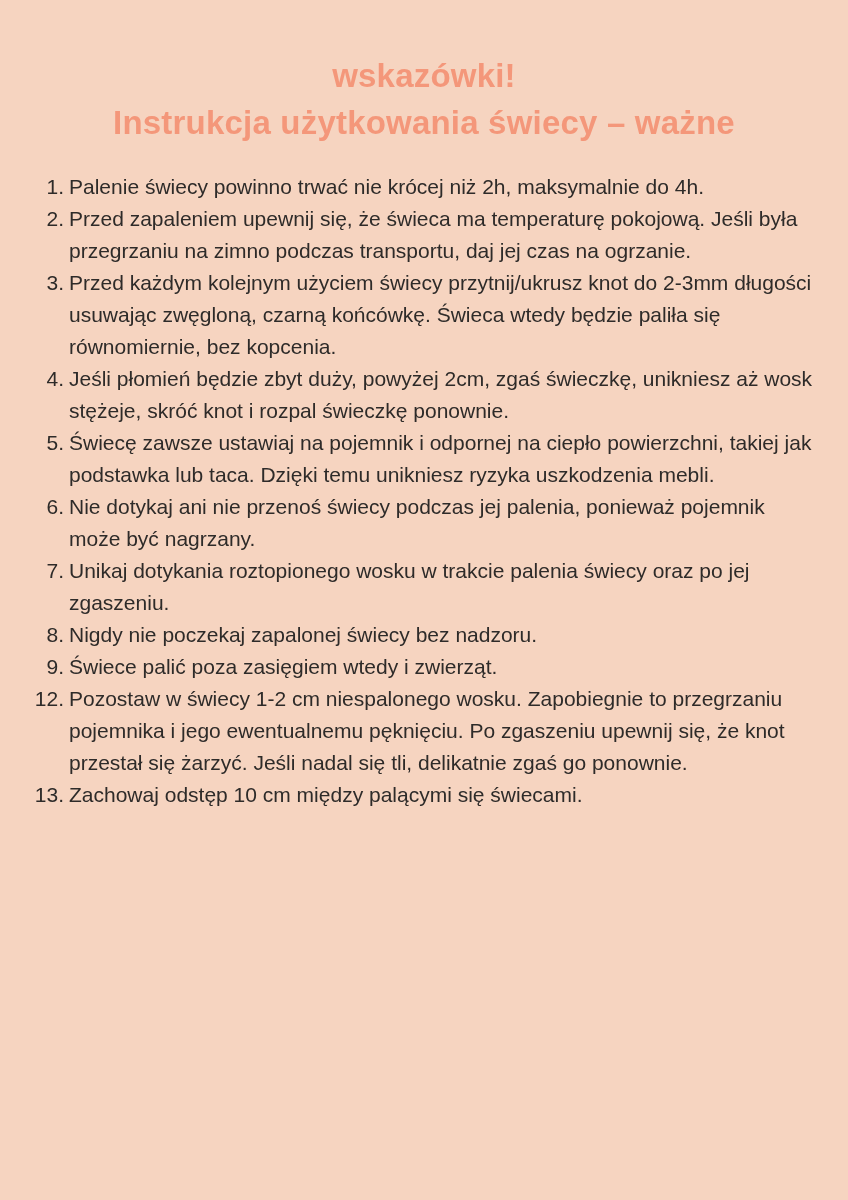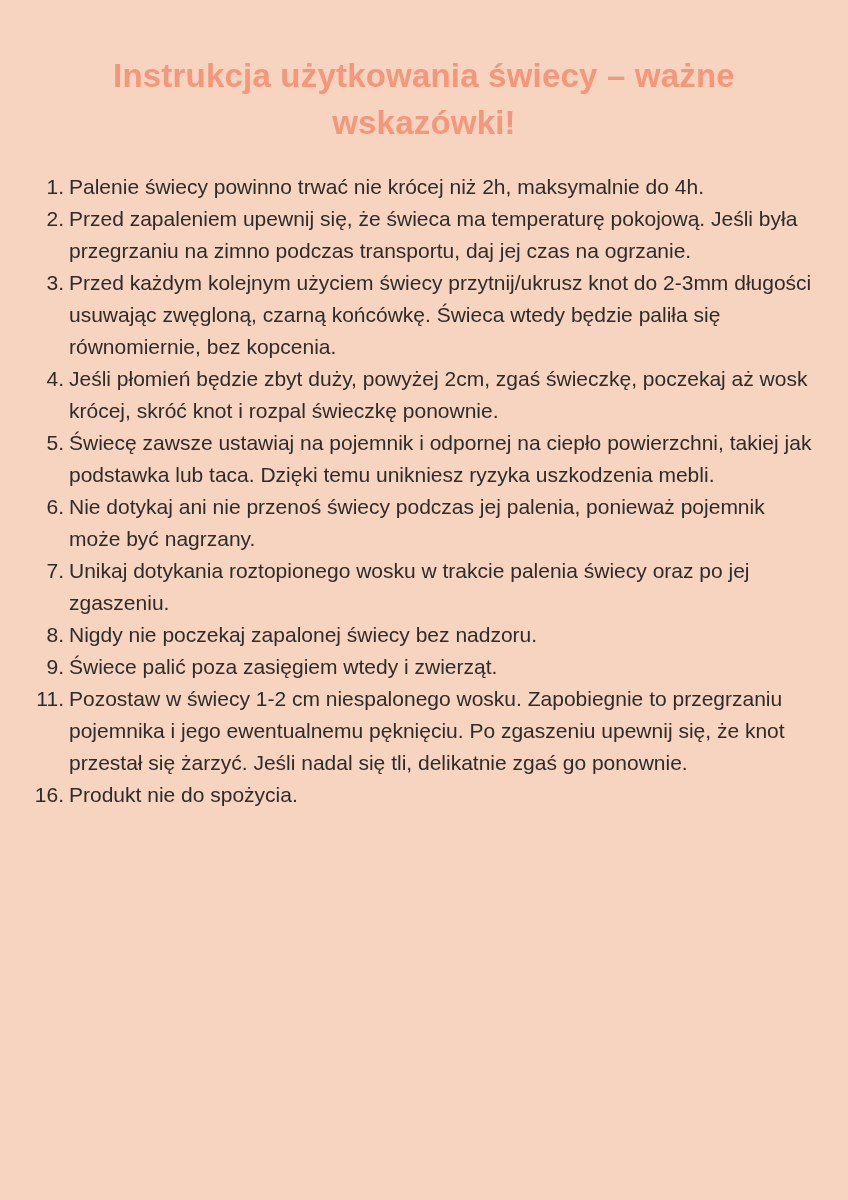--- a/index.html
+++ b/index.html
@@ -48,40 +48,40 @@
     text-align: right;
     white-space: nowrap;
   }
 </style>
 </head>
 <body>
 
 <main class="card">
 
   <h1 class="title">
+    <span class="title-line">wskazówki!</span>
     <span class="title-line">Instrukcja użytkowania świecy – ważne</span>
-    <span class="title-line">wskazówki!</span>
   </h1>
 
   <ol class="instructions">
     <li>
       <span class="num">1.</span>
       <span class="txt">Palenie świecy powinno trwać nie krócej niż 2h, maksymalnie do 4h.</span>
     </li>
     <li>
       <span class="num">2.</span>
       <span class="txt">Przed zapaleniem upewnij się, że świeca ma temperaturę pokojową. Jeśli była przegrzaniu na zimno podczas transportu, daj jej czas na ogrzanie.</span>
     </li>
     <li>
       <span class="num">3.</span>
       <span class="txt">Przed każdym kolejnym użyciem świecy przytnij/ukrusz knot do 2-3mm długości usuwając zwęgloną, czarną końcówkę. Świeca wtedy będzie paliła się równomiernie, bez kopcenia.</span>
     </li>
     <li>
       <span class="num">4.</span>
-      <span class="txt">Jeśli płomień będzie zbyt duży, powyżej 2cm, zgaś świeczkę, poczekaj aż wosk krócej, skróć knot i rozpal świeczkę ponownie.</span>
+      <span class="txt">Jeśli płomień będzie zbyt duży, powyżej 2cm, zgaś świeczkę, unikniesz aż wosk stężeje, skróć knot i rozpal świeczkę ponownie.</span>
     </li>
     <li>
       <span class="num">5.</span>
       <span class="txt">Świecę zawsze ustawiaj na pojemnik i odpornej na ciepło powierzchni, takiej jak podstawka lub taca. Dzięki temu unikniesz ryzyka uszkodzenia mebli.</span>
     </li>
     <li>
       <span class="num">6.</span>
       <span class="txt">Nie dotykaj ani nie przenoś świecy podczas jej palenia, ponieważ pojemnik może być nagrzany.</span>
     </li>
     <li>
@@ -90,22 +90,22 @@
     </li>
     <li>
       <span class="num">8.</span>
       <span class="txt">Nigdy nie poczekaj zapalonej świecy bez nadzoru.</span>
     </li>
     <li>
       <span class="num">9.</span>
       <span class="txt">Świece palić poza zasięgiem wtedy i zwierząt.</span>
     </li>
     <li>
-      <span class="num">11.</span>
+      <span class="num">12.</span>
       <span class="txt">Pozostaw w świecy 1-2 cm niespalonego wosku. Zapobiegnie to przegrzaniu pojemnika i jego ewentualnemu pęknięciu. Po zgaszeniu upewnij się, że knot przestał się żarzyć. Jeśli nadal się tli, delikatnie zgaś go ponownie.</span>
     </li>
     <li>
-      <span class="num">16.</span>
-      <span class="txt">Produkt nie do spożycia.</span>
+      <span class="num">13.</span>
+      <span class="txt">Zachowaj odstęp 10 cm między palącymi się świecami.</span>
     </li>
   </ol>
 
 </main>
 
 </body></html>

